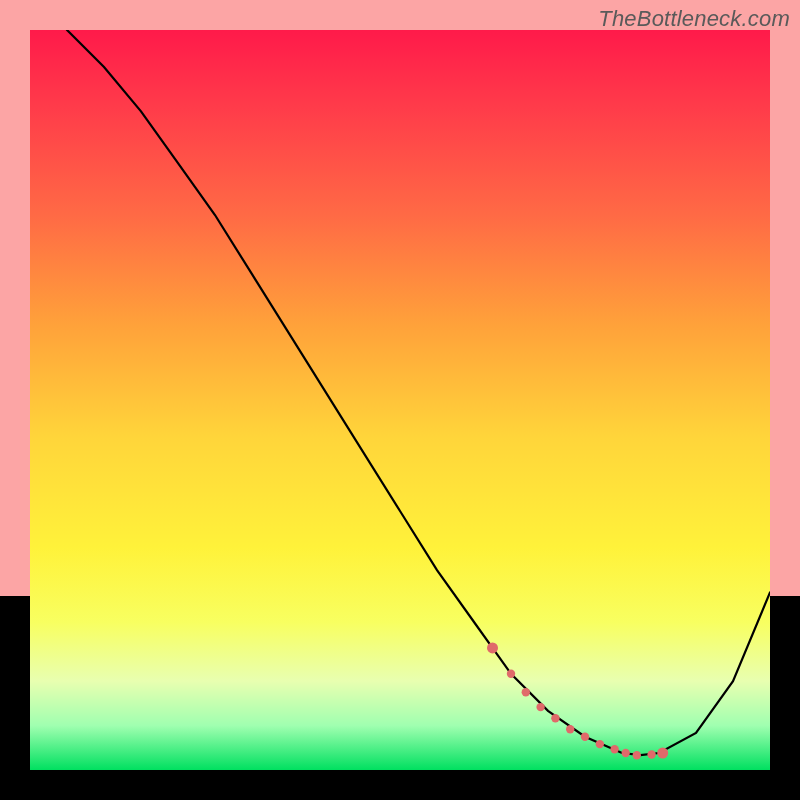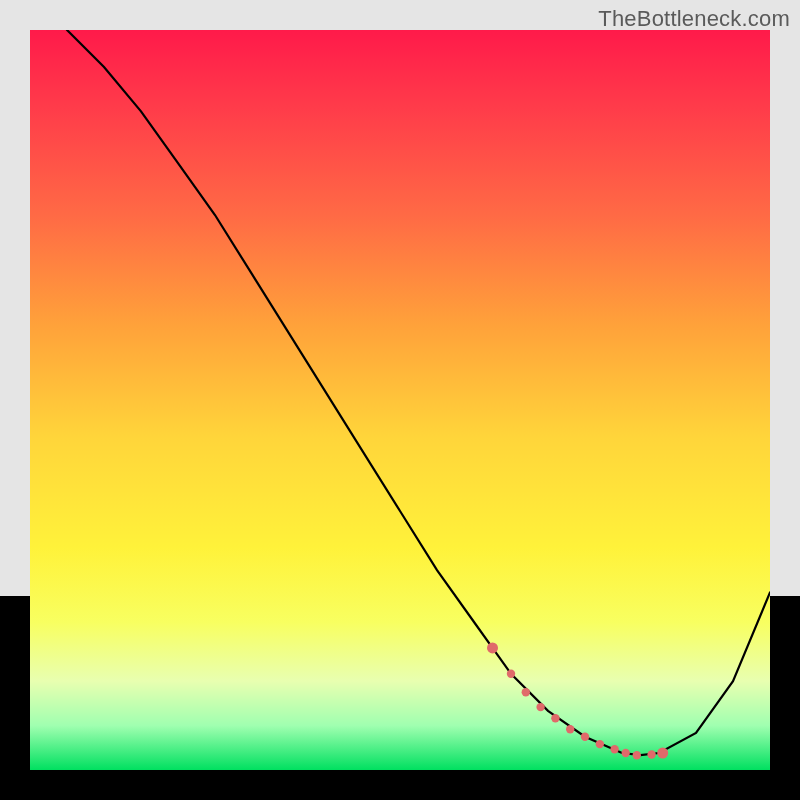--- a/index.html
+++ b/index.html
@@ -1,21 +1,22 @@
 <!DOCTYPE html>
 <html><head>
 <meta charset="utf-8">
 <style>
   * { margin: 0; padding: 0; box-sizing: border-box; }
   html, body { width: 800px; height: 800px; overflow: hidden; background: #000; }
   .frame {
     position: relative;
     width: 800px;
     height: 596px;
-    background: #e5e5e5;
+    background: #fca5a5;
+    font-style: italic;
   }
   .plot-area {
     position: absolute;
     left: 30px;
     top: 30px;
     width: 740px;
     height: 740px;
     background: linear-gradient(to bottom,
       #ff1a4a 0%,
       #ff3a4a 10%,

